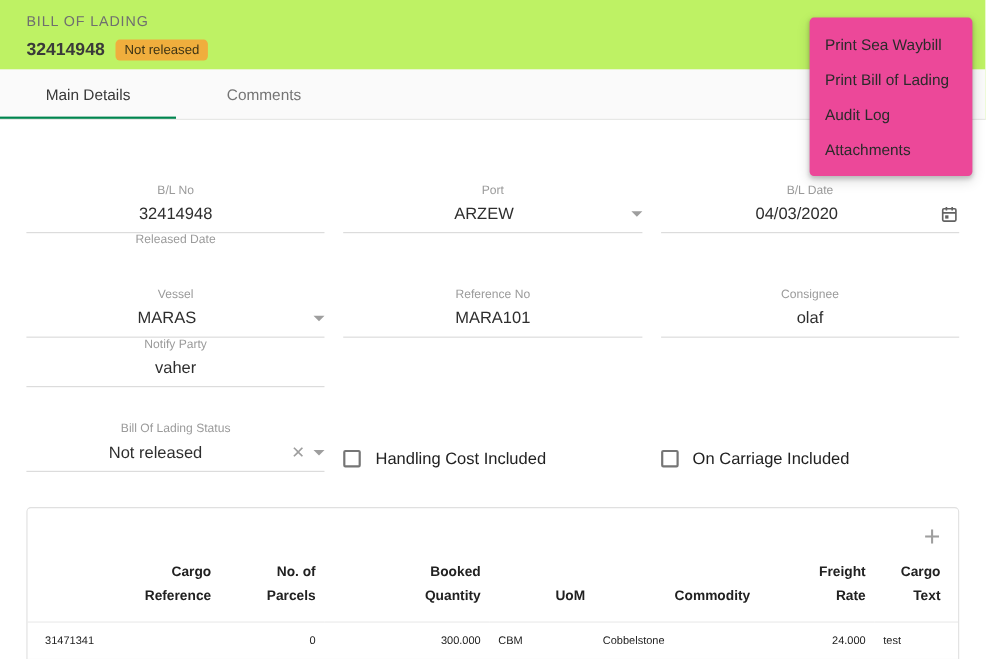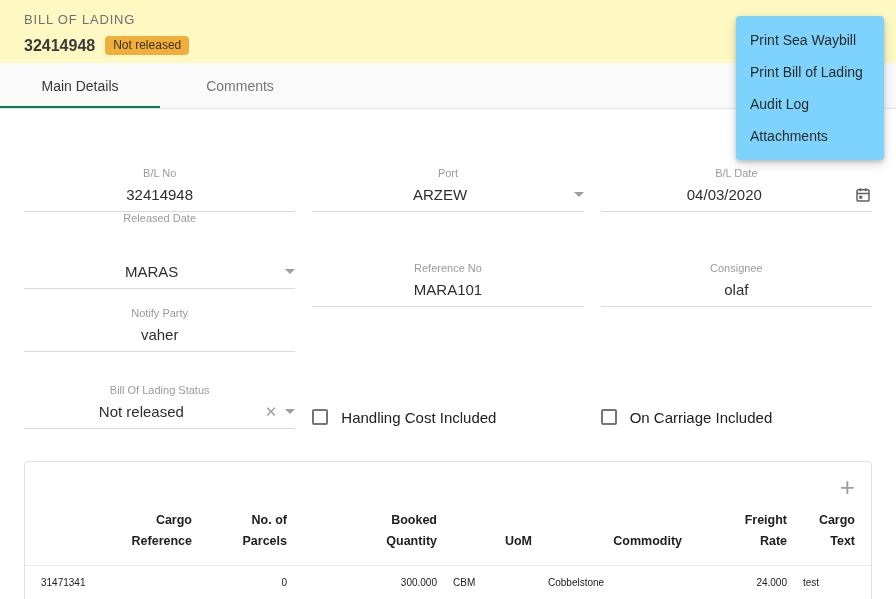--- a/index.html
+++ b/index.html
@@ -6,21 +6,21 @@
   html, body { width: 896px; height: 599px; }
   body {
     font-family: "Liberation Sans", sans-serif;
     background: #ffffff;
     color: #212121;
     position: relative;
     overflow: hidden;
   }
 
   
-  .topbar { background: #fef9c3; }
+  .topbar { background: #bef264; }
   .header { padding: 12px 24px 8px; }
   .header-title {
     font-size: 13px;
     color: #6f6f6f;
     letter-spacing: 0.8px;
     font-weight: 400;
   }
   .header-number-row { margin-top: 9px; display: flex; align-items: center; gap: 10px; }
   .doc-number { font-size: 16px; font-weight: 700; color: #3a3a3a; }
   .badge {
@@ -137,21 +137,21 @@
   table.cargo th:first-child, table.cargo td:first-child { padding-left: 16px; }
   table.cargo th:last-child, table.cargo td:last-child { padding-right: 16px; }
   .al-r { text-align: right !important; }
 
   
   .menu-card {
     position: absolute;
     top: 16px;
     right: 12px;
     width: 148px;
-    background: #7dd3fc;
+    background: #ec4899;
     border-radius: 4px;
     box-shadow: 0 2px 4px rgba(0,0,0,0.18), 0 4px 12px rgba(0,0,0,0.14);
     padding: 8px 0;
     z-index: 10;
   }
   .menu-item {
     padding: 8px 14px;
     font-size: 14px;
     color: #2b2b2b;
     white-space: nowrap;
@@ -219,20 +219,21 @@
         </span>
       </div>
     </div>
     <div class="field">
       <div class="field-label">Released Date</div>
     </div>
   </div>
 
   <div class="form-row">
     <div class="field">
+      <div class="field-label">Vessel</div>
       <div class="field-value">
         <span class="value-text">MARAS</span>
         <span class="field-icons">
             <span class="chevron"></span>
           </span>
       </div>
     </div>
     <div class="field">
       <div class="field-label">Reference No</div>
       <div class="field-value">

